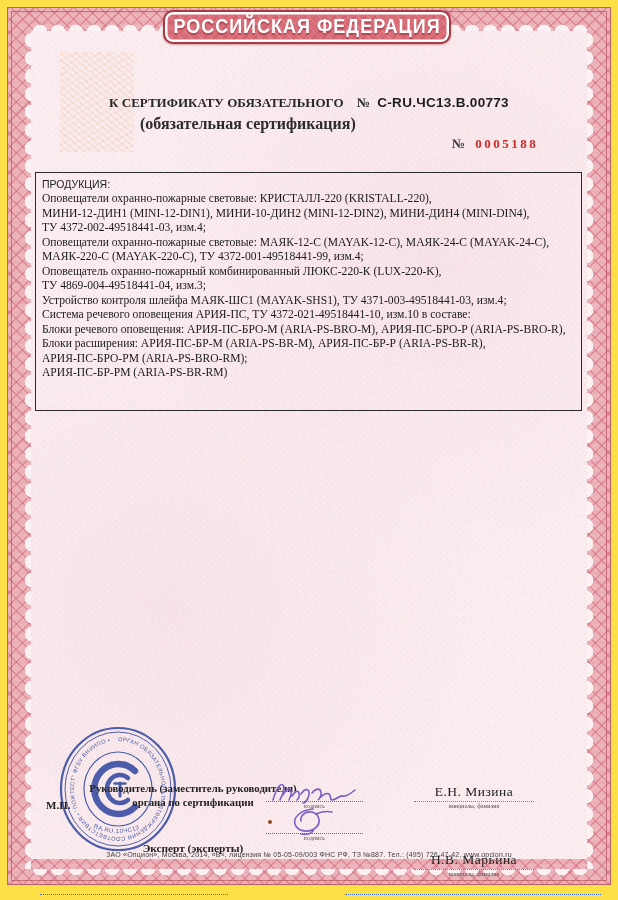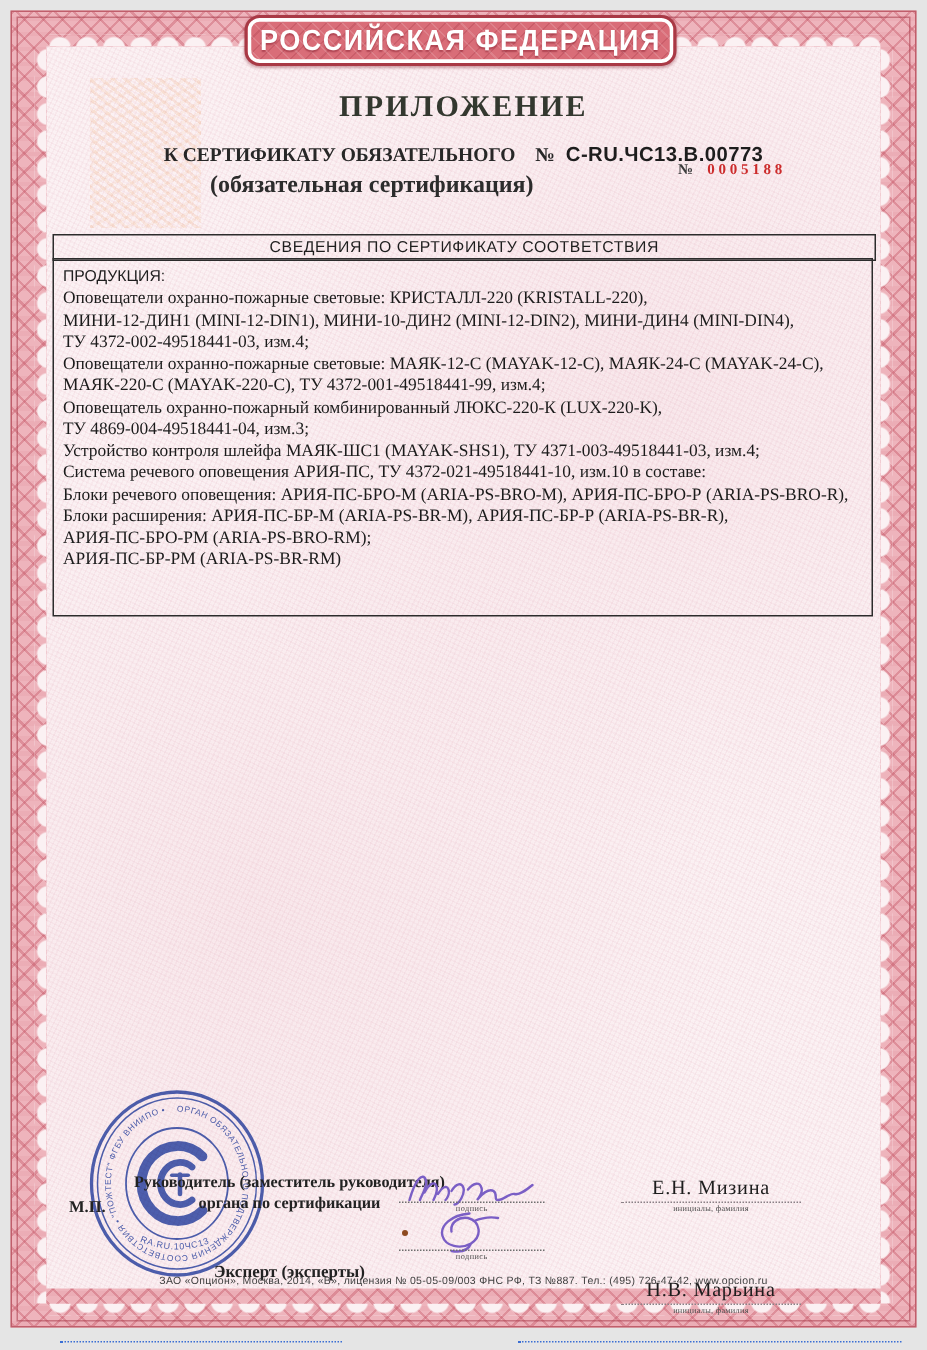--- a/index.html
+++ b/index.html
@@ -1,16 +1,16 @@
 <!DOCTYPE html>
 <html><head>
 <meta charset="utf-8">
 <style>
   html,body{margin:0;padding:0;background:#ffffff;}
-  .page{position:relative;width:618px;height:900px;background:#e5e5e5;overflow:hidden;
+  .page{position:relative;width:618px;height:900px;background:#fde047;overflow:hidden;
         font-family:"Liberation Serif",serif;}
   
   .frame{position:absolute;left:7px;top:7px;width:602px;height:876px;
     background:
       repeating-linear-gradient(45deg, rgba(198,88,104,.40) 0 1.5px, transparent 1.5px 9px),
       repeating-linear-gradient(-45deg, rgba(198,88,104,.40) 0 1.5px, transparent 1.5px 9px),
       repeating-linear-gradient(0deg, rgba(230,160,170,.35) 0 3px, transparent 3px 10px),
       #eeb4bc;
     border:1px solid #c05e6b;}
   .frame-stripe{position:absolute;left:3px;top:3px;right:3px;bottom:3px;
@@ -55,21 +55,21 @@
     filter:blur(.4px);opacity:.8;}
   .title{position:absolute;left:0;top:60px;width:618px;text-align:center;
     font-size:20px;font-weight:bold;color:#33382f;letter-spacing:1.5px;}
   .cert-line{position:absolute;left:0;top:95px;width:618px;text-align:center;
     font-size:13px;font-weight:bold;color:#272727;white-space:nowrap;}
   .cert-line .no-sign{font-weight:bold;margin-left:10px;}
   .cert-line .cert-no{font-family:"Liberation Sans",sans-serif;font-size:13.5px;
     letter-spacing:.3px;margin-left:4px;color:#1d1d1d;}
   .cert-note{position:absolute;left:140px;top:115px;width:280px;text-align:left;
     font-size:16px;font-weight:bold;color:#2c2c2c;}
-  .blank-no{position:absolute;left:452px;top:108px;font-size:10px;white-space:nowrap;}
+  .blank-no{position:absolute;left:452px;top:136px;font-size:13px;white-space:nowrap;}
   .blank-no .no-sign{color:#3c3c3c;font-weight:bold;margin-right:7px;}
   .blank-no .digits{color:#cc2b2b;font-weight:bold;letter-spacing:2.5px;}
   
   .info-header{position:absolute;left:35px;top:156px;width:547px;height:16px;
     border:1px solid #2c2c2c;display:flex;align-items:center;justify-content:center;}
   .info-header span{font-family:"Liberation Sans",sans-serif;font-size:10.5px;
     color:#1e1e1e;letter-spacing:.4px;}
   .info-box{position:absolute;left:35px;top:172px;width:547px;height:239px;
     border:1px solid #2c2c2c;padding:4px 6px;box-sizing:border-box;}
   .prod-label{font-family:"Liberation Sans",sans-serif;font-size:10.5px;color:#1e1e1e;
@@ -114,38 +114,34 @@
   <div class="sc sc-bottom"></div>
   <div class="sc sc-left"></div>
   <div class="sc sc-right"></div>
 
   <div class="banner">
     <span>РОССИЙСКАЯ ФЕДЕРАЦИЯ</span>
   </div>
 
   <div class="watermark"></div>
 
-  <div class="title">ПРИЛОЖЕНИЕ</div>
 
   <div class="cert-line">
     <span>К СЕРТИФИКАТУ ОБЯЗАТЕЛЬНОГО</span>
     <span class="no-sign">№</span>
     <span class="cert-no">C-RU.ЧС13.В.00773</span>
   </div>
 
   <div class="cert-note">(обязательная сертификация)</div>
 
   <div class="blank-no">
     <span class="no-sign">№</span>
     <span class="digits">0005188</span>
   </div>
 
-  <div class="info-header">
-    <span>СВЕДЕНИЯ ПО СЕРТИФИКАТУ СООТВЕТСТВИЯ</span>
-  </div>
 
   <div class="info-box">
     <div class="prod-label">ПРОДУКЦИЯ:</div>
     <div class="prod-line">Оповещатели охранно-пожарные световые: КРИСТАЛЛ-220 (KRISTALL-220),</div>
     <div class="prod-line">МИНИ-12-ДИН1 (MINI-12-DIN1), МИНИ-10-ДИН2 (MINI-12-DIN2), МИНИ-ДИН4 (MINI-DIN4),</div>
     <div class="prod-line">ТУ 4372-002-49518441-03, изм.4;</div>
     <div class="prod-line">Оповещатели охранно-пожарные световые: МАЯК-12-С (MAYAK-12-C), МАЯК-24-С (MAYAK-24-C),</div>
     <div class="prod-line">МАЯК-220-С (MAYAK-220-C), ТУ 4372-001-49518441-99, изм.4;</div>
     <div class="prod-line">Оповещатель охранно-пожарный комбинированный ЛЮКС-220-К (LUX-220-K),</div>
     <div class="prod-line">ТУ 4869-004-49518441-04, изм.3;</div>

